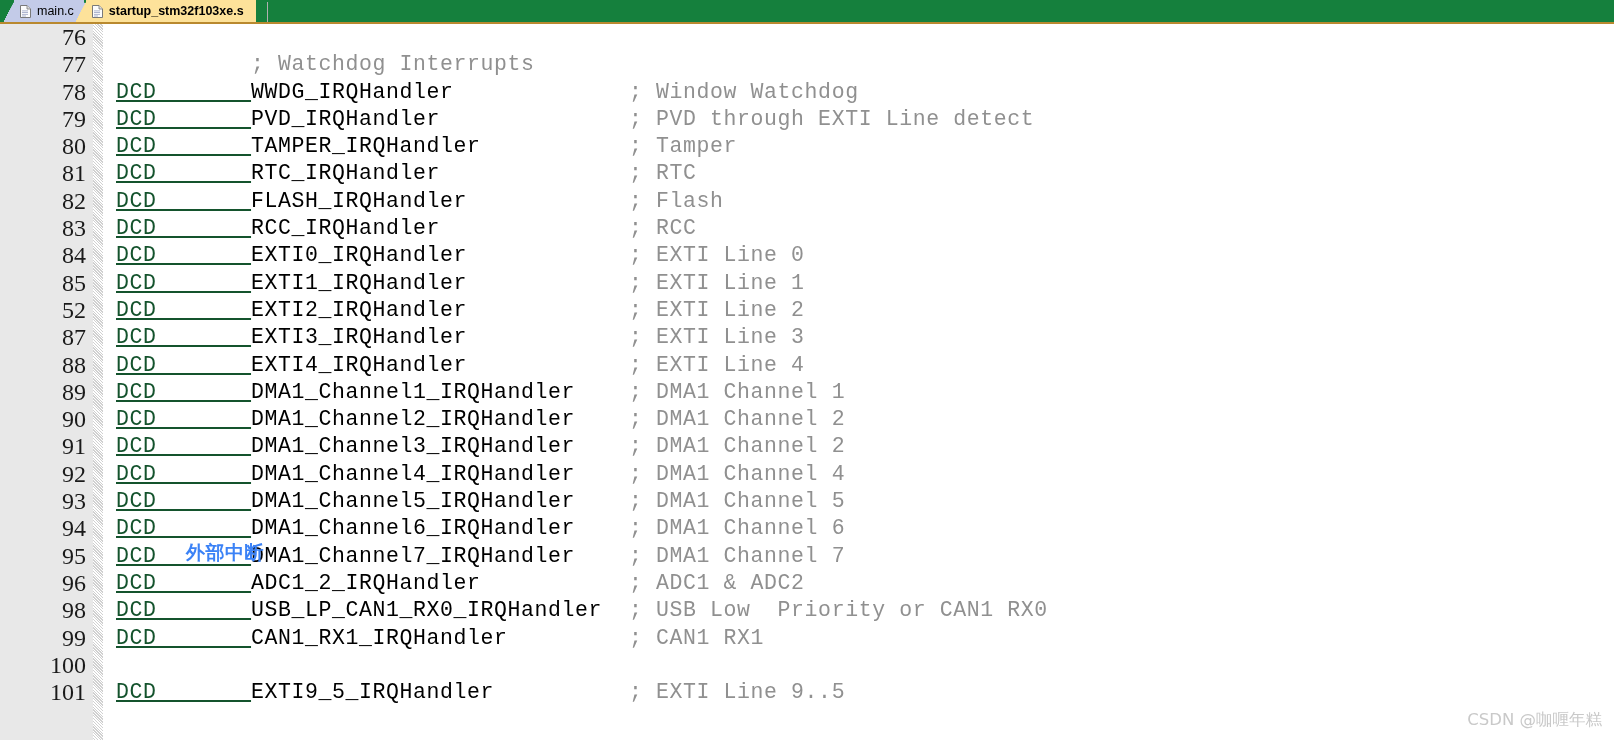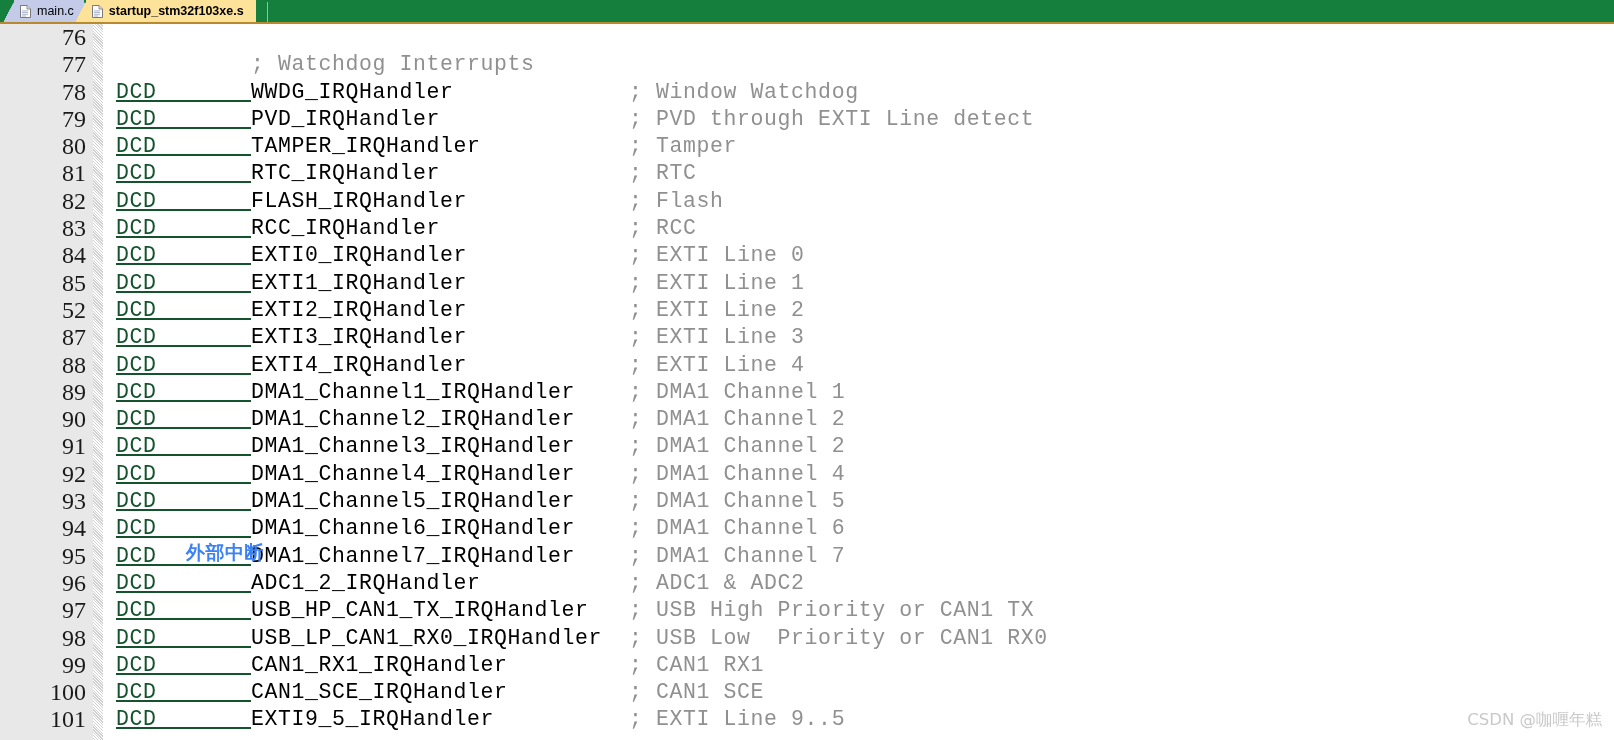--- a/index.html
+++ b/index.html
@@ -222,23 +222,22 @@
       <div class="line"><div class="lineno">87</div><div class="code"><span class="kw">DCD       </span><span class="sym">EXTI3_IRQHandler            </span><span class="cmt">; EXTI Line 3</span></div></div>
       <div class="line"><div class="lineno">88</div><div class="code"><span class="kw">DCD       </span><span class="sym">EXTI4_IRQHandler            </span><span class="cmt">; EXTI Line 4</span></div></div>
       <div class="line"><div class="lineno">89</div><div class="code"><span class="kw">DCD       </span><span class="sym">DMA1_Channel1_IRQHandler    </span><span class="cmt">; DMA1 Channel 1</span></div></div>
       <div class="line"><div class="lineno">90</div><div class="code"><span class="kw">DCD       </span><span class="sym">DMA1_Channel2_IRQHandler    </span><span class="cmt">; DMA1 Channel 2</span></div></div>
       <div class="line"><div class="lineno">91</div><div class="code"><span class="kw">DCD       </span><span class="sym">DMA1_Channel3_IRQHandler    </span><span class="cmt">; DMA1 Channel 2</span></div></div>
       <div class="line"><div class="lineno">92</div><div class="code"><span class="kw">DCD       </span><span class="sym">DMA1_Channel4_IRQHandler    </span><span class="cmt">; DMA1 Channel 4</span></div></div>
       <div class="line"><div class="lineno">93</div><div class="code"><span class="kw">DCD       </span><span class="sym">DMA1_Channel5_IRQHandler    </span><span class="cmt">; DMA1 Channel 5</span></div></div>
       <div class="line"><div class="lineno">94</div><div class="code"><span class="kw">DCD       </span><span class="sym">DMA1_Channel6_IRQHandler    </span><span class="cmt">; DMA1 Channel 6</span></div></div>
       <div class="line"><div class="lineno">95</div><div class="code"><span class="kw">DCD       </span><span class="sym">DMA1_Channel7_IRQHandler    </span><span class="cmt">; DMA1 Channel 7</span></div></div>
       <div class="line"><div class="lineno">96</div><div class="code"><span class="kw">DCD       </span><span class="sym">ADC1_2_IRQHandler           </span><span class="cmt">; ADC1 &amp; ADC2</span></div></div>
-      <div class="line"><div class="lineno">97</div><div class="code"><span class="kw">DCD       </span><span class="sym">USB_HP_CAN1_TX_IRQHandler   </span><span class="cmt">; USB High Priority or CAN1 TX</span></div></div>
       <div class="line"><div class="lineno">98</div><div class="code"><span class="kw">DCD       </span><span class="sym">USB_LP_CAN1_RX0_IRQHandler  </span><span class="cmt">; USB Low  Priority or CAN1 RX0</span></div></div>
       <div class="line"><div class="lineno">99</div><div class="code"><span class="kw">DCD       </span><span class="sym">CAN1_RX1_IRQHandler         </span><span class="cmt">; CAN1 RX1</span></div></div>
-      <div class="line"><div class="lineno">100</div><div class="code"><span class="kw">DCD       </span><span class="sym">CAN1_SCE_IRQHandler         </span><span class="cmt">; CAN1 SCE</span></div></div>
+      <div class="line"><div class="lineno">100</div></div>
       <div class="line"><div class="lineno">101</div><div class="code"><span class="kw">DCD       </span><span class="sym">EXTI9_5_IRQHandler          </span><span class="cmt">; EXTI Line 9..5</span></div></div>
     </div>
 
   <div id="annotation">外部中断</div>
 
   <div id="watermark">CSDN @咖喱年糕</div>
 </div>
 
 </body></html>

